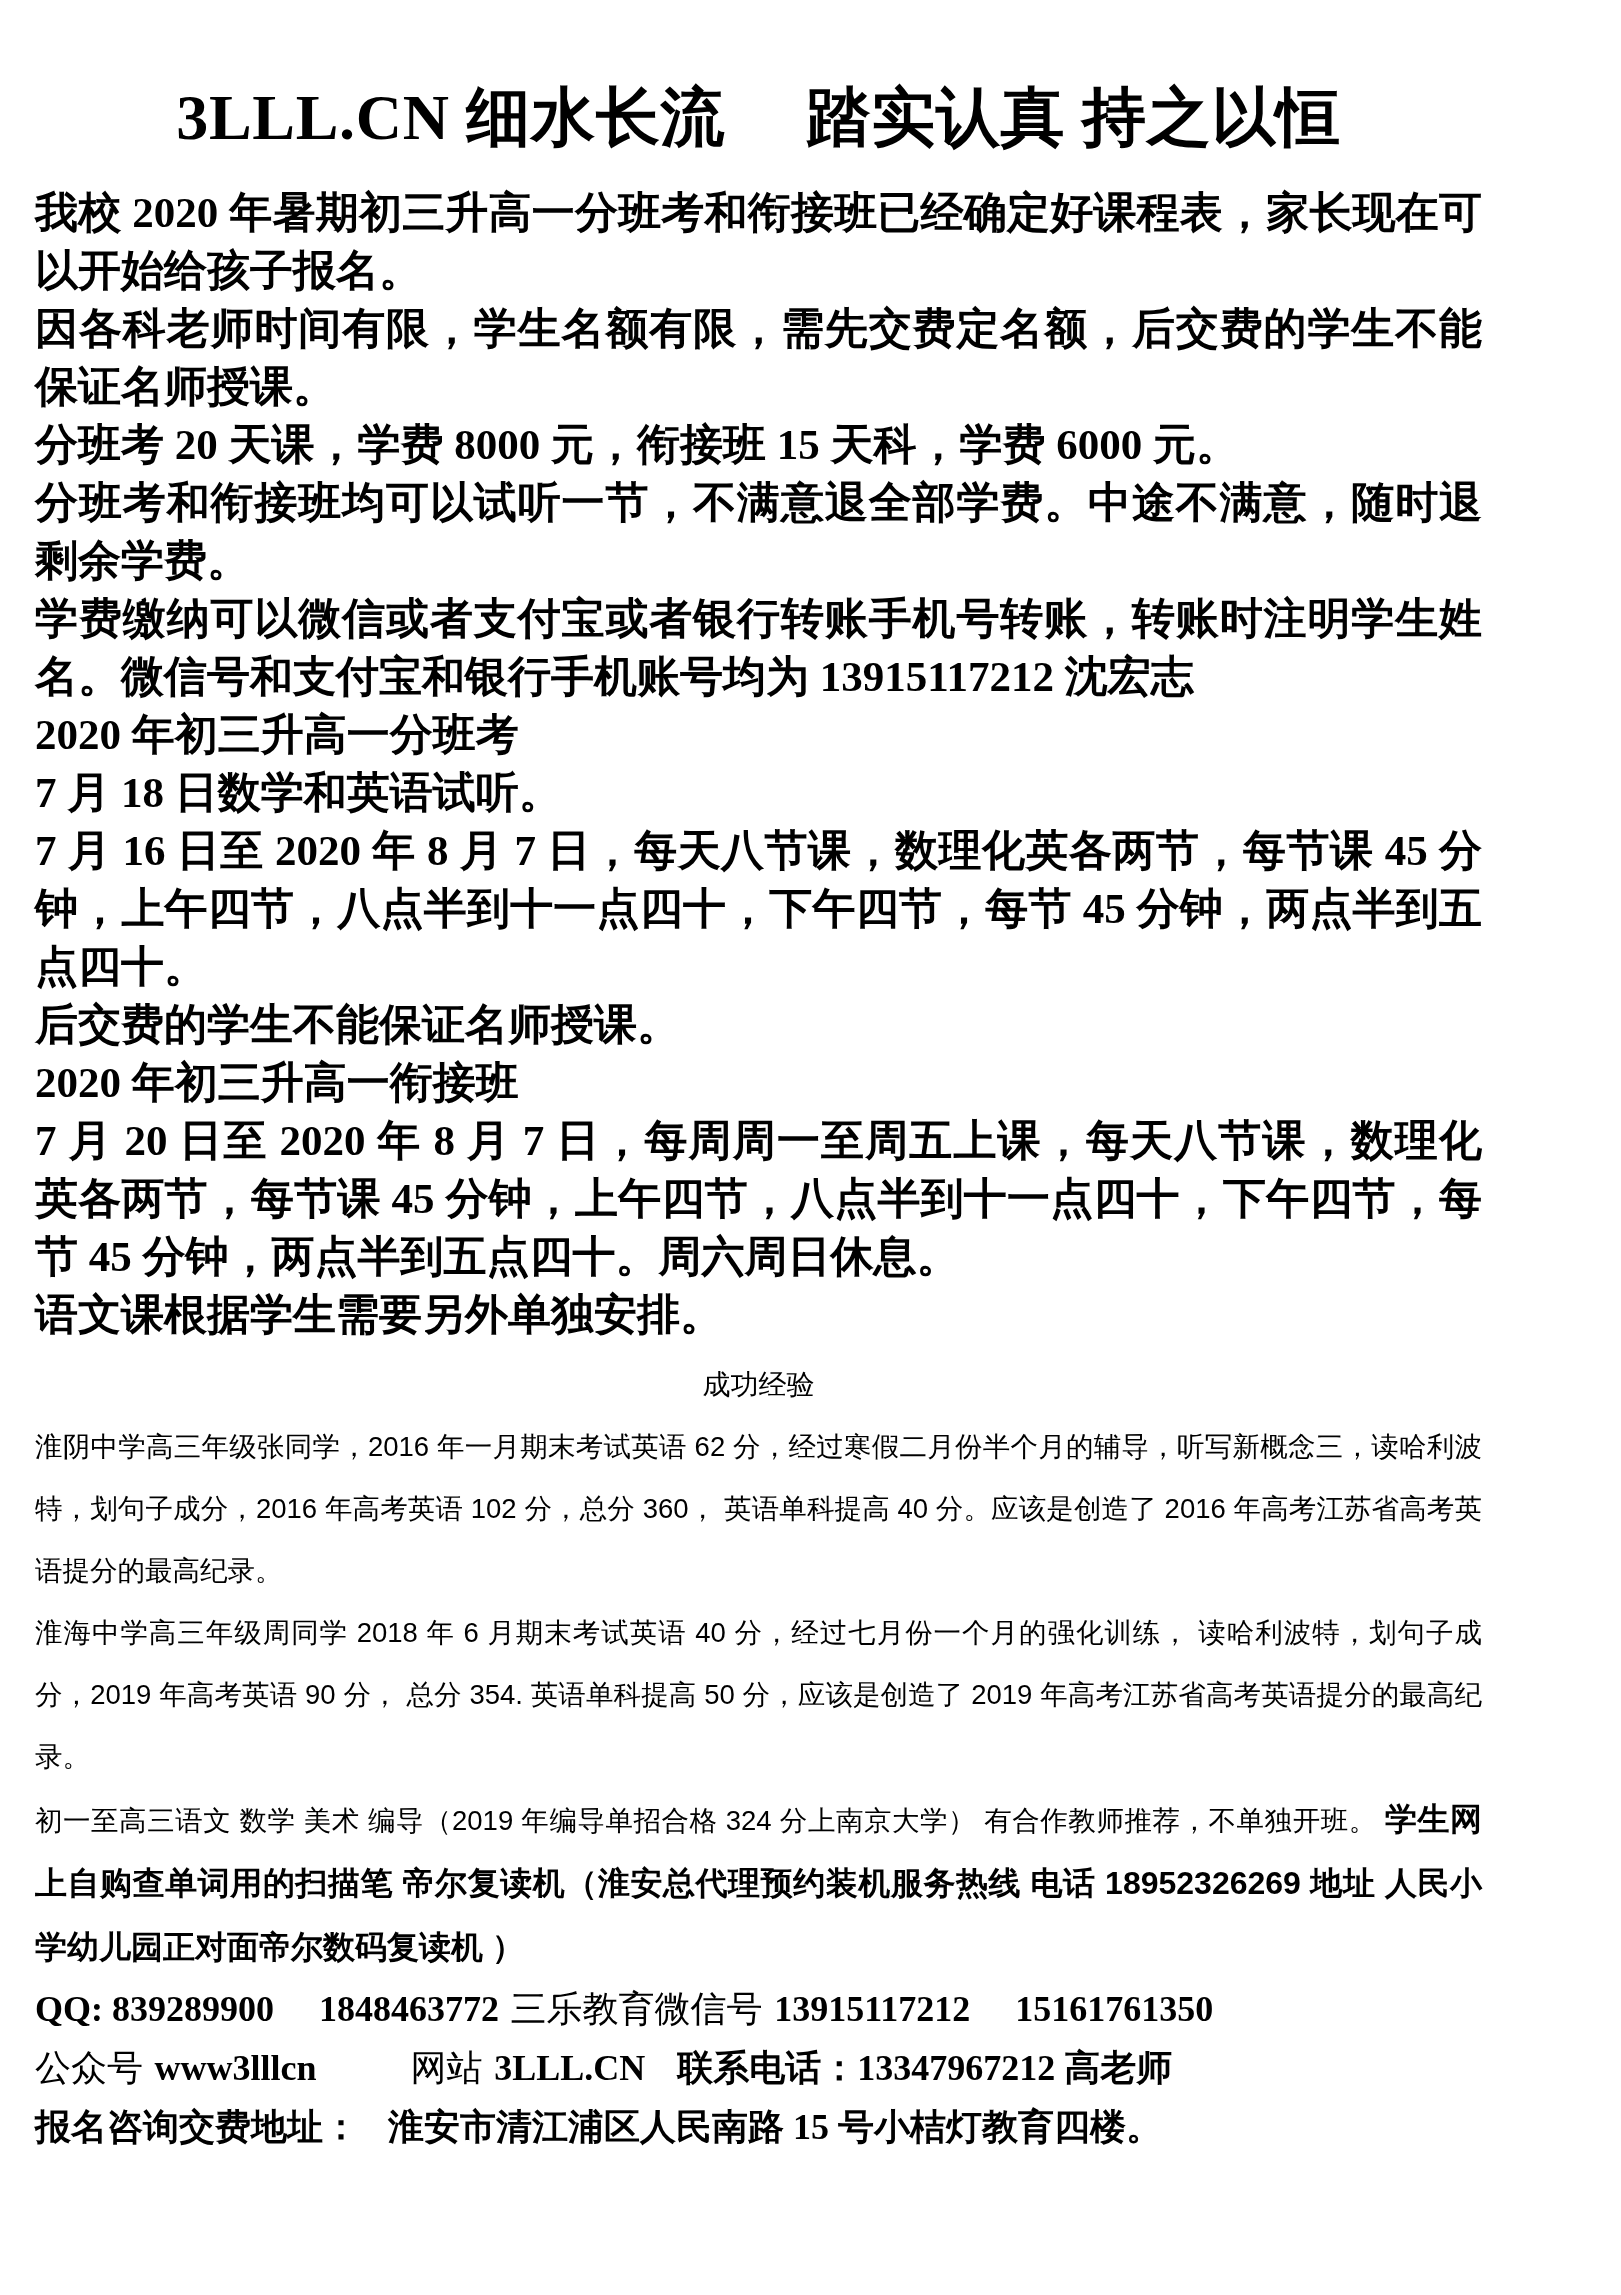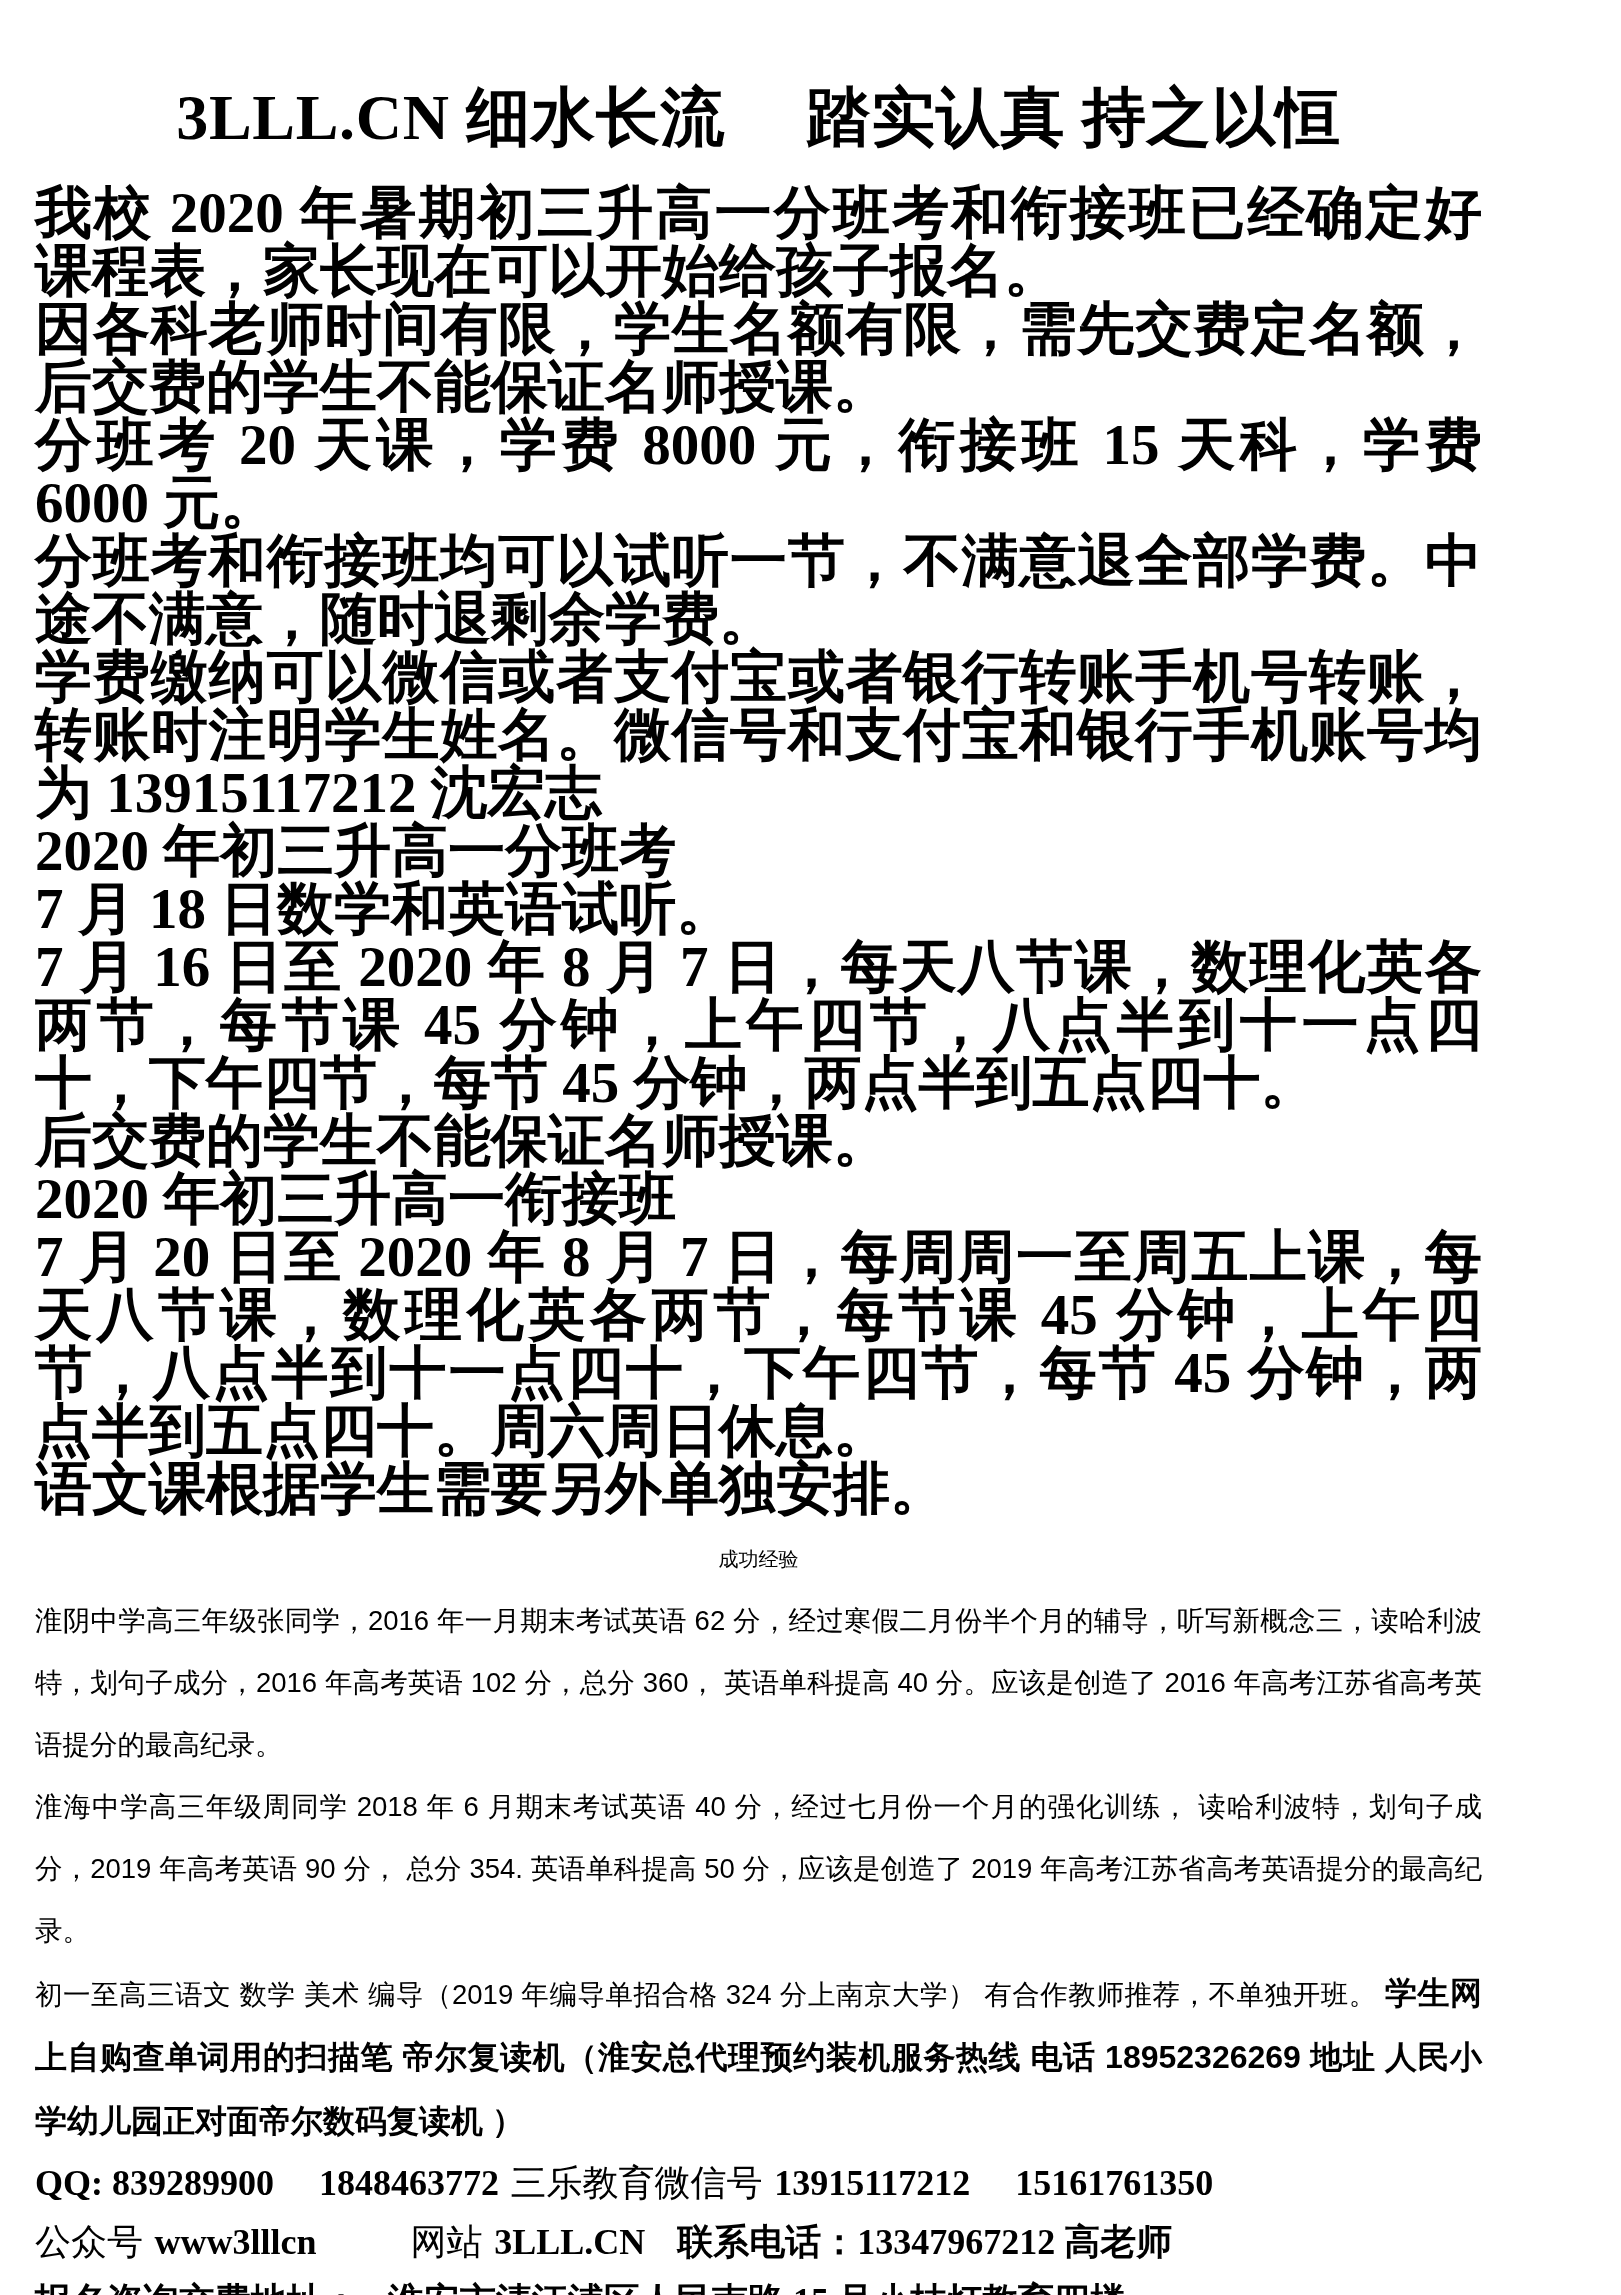--- a/index.html
+++ b/index.html
@@ -17,29 +17,29 @@
   .title {
     font-size: 64px;
     line-height: 81px;
     font-weight: 700;
     text-align: center;
     margin: 0 0 26px 0;
     letter-spacing: 0.7px;
     white-space: nowrap;
   }
   .body-p {
-    font-size: 57px;
+    font-size: 43px;
     line-height: 58px;
     font-weight: 700;
     text-align: justify;
     margin: 0;
   }
   .center { text-align: left; }
   .success-heading {
-    font-size: 20px;
+    font-size: 28px;
     line-height: 62px;
     font-weight: 400;
     text-align: center;
     margin: 10px 0 0 0;
     font-family: "Liberation Sans", "DejaVu Sans", sans-serif;
   }
   .small-p {
     font-size: 27.5px;
     line-height: 62px;
     font-weight: 400;

